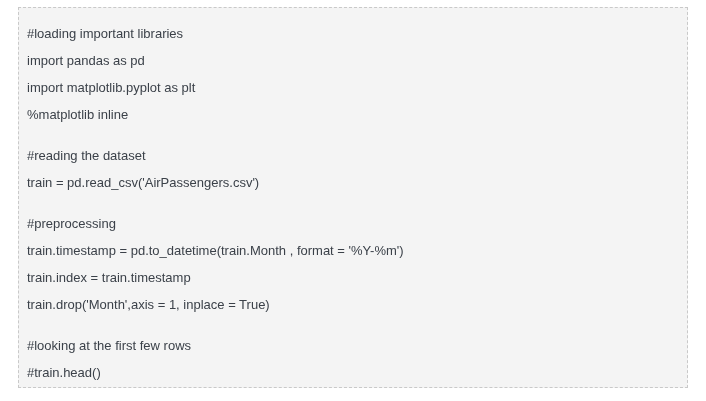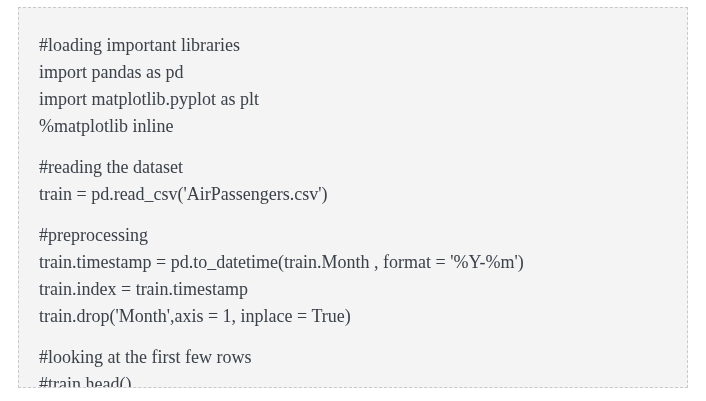--- a/index.html
+++ b/index.html
@@ -20,23 +20,23 @@
     top: 7px;
     width: 670px;
     height: 381px;
     box-sizing: border-box;
     background: var(--box-bg, #f4f4f4);
     border: 1px dashed var(--box-border, #c9c9c9);
     padding: 12px 10px 3px 8px;
     overflow: hidden;
   }
   .code-lines {
-    margin: 12px;
-    font-family: Liberation Serif, serif;
-    font-size: 18px;
+    margin: 0;
+    font-family: Liberation Sans, sans-serif;
+    font-size: 13px;
     color: var(--code-color, #3b4149);
     white-space: pre;
   }
   .code-line {
     height: 27px;
     line-height: 27px;
   }
   .blank-line {
     height: 14px;
     line-height: 14px;

